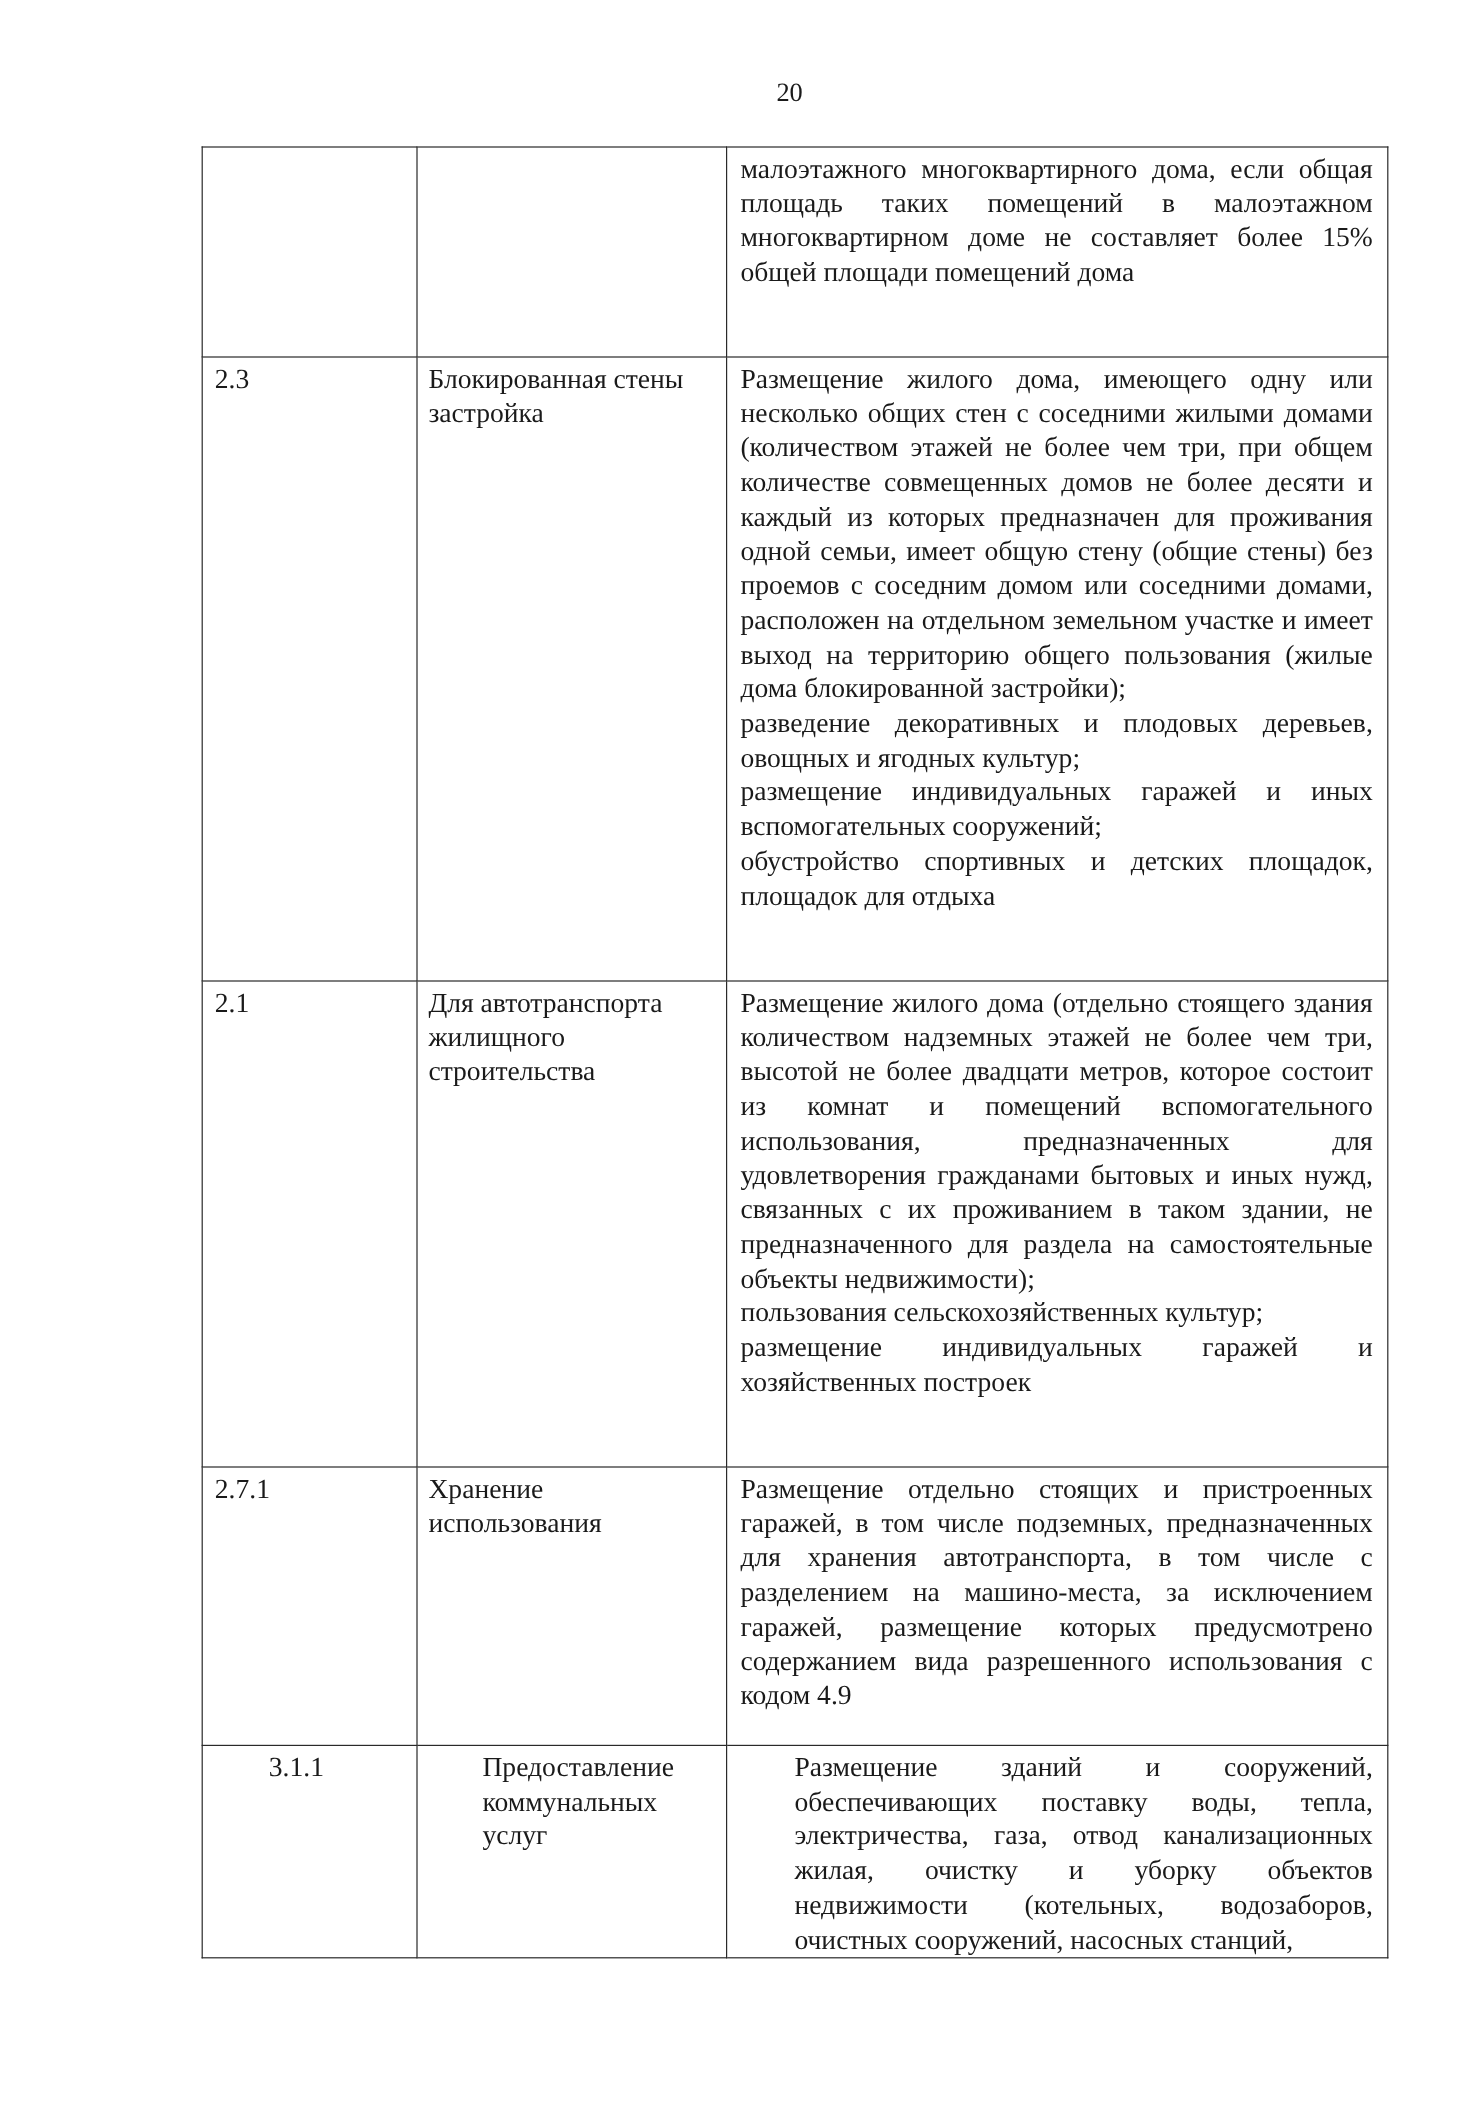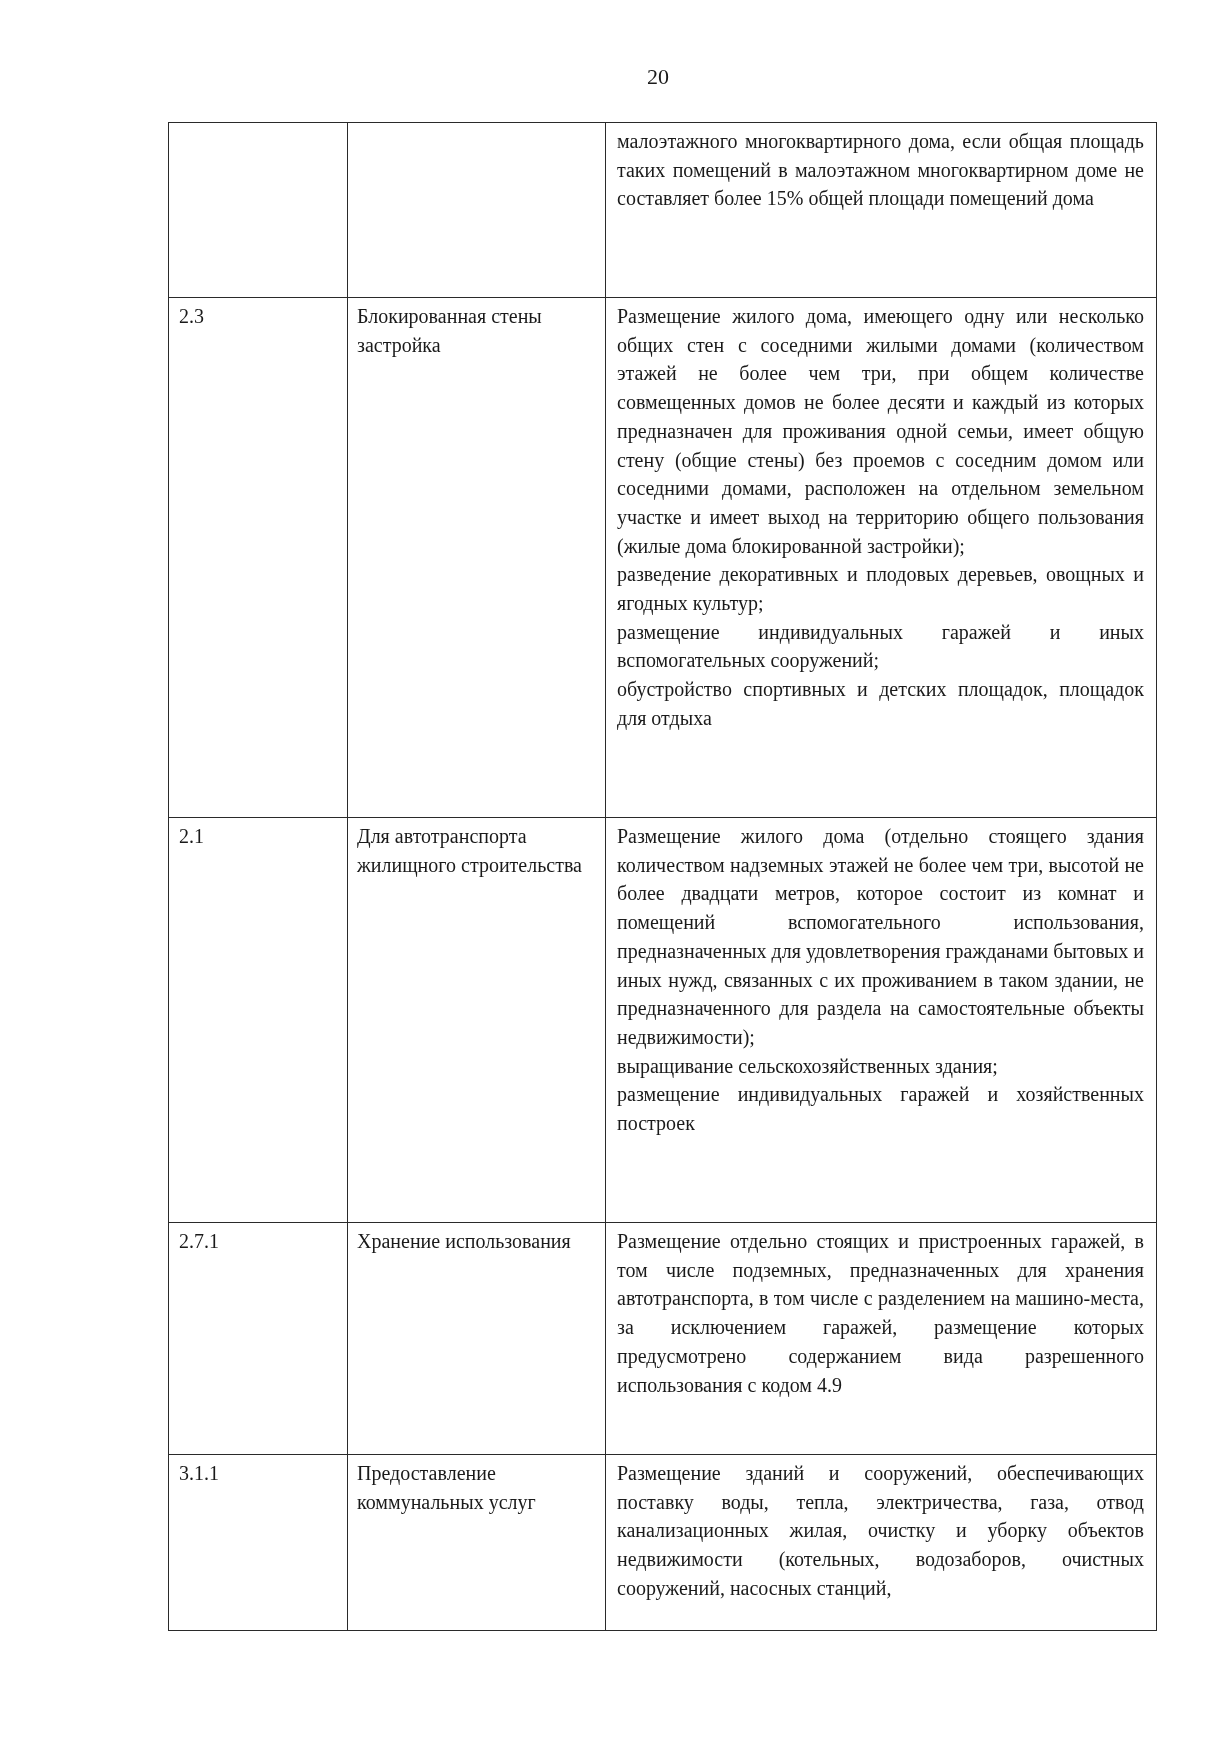--- a/index.html
+++ b/index.html
@@ -29,39 +29,39 @@
       left: 168px;
       top: 122px;
       width: 988px;
       border-collapse: collapse;
       table-layout: fixed;
     }
     .doc-table td {
       border: 1.5px solid #2a2a2a;
       vertical-align: top;
       padding: 0;
-      font-size: 20px;
+      font-size: 23px;
       line-height: 28.7px;
     }
     .doc-table col.c-code { width: 179px; }
     .doc-table col.c-name { width: 258px; }
     .doc-table col.c-desc { width: 551px; }
     .cell-code .inner { padding: 4px 8px 0 10px; }
     .cell-name .inner { padding: 4px 6px 0 9px; }
     .cell-desc .inner { padding: 4px 12px 0 11px; text-align: justify; }
     .desc-para {
       display: block;
       text-align: justify;
       text-align-last: left;
     }
     tr.r0 td { height: 174px; }
     tr.r1 td { height: 519px; }
     tr.r2 td { height: 404px; margin-left: 36px; }
     tr.r3 td { height: 231px; }
-    tr.r4 td { height: 175px; }
+    tr.r4 td { height: 175px; padding-left: 45px; }
   </style>
 </head>
 <body>
 
 <div class="page-number">20</div>
 
 <table class="doc-table">
   <colgroup>
     <col class="c-code">
     <col class="c-name">
@@ -100,21 +100,21 @@
     <tr class="r2">
       <td class="cell-code">
           <div class="inner">2.1</div>
         </td>
       <td class="cell-name">
           <div class="inner">Для автотранспорта жилищного строительства</div>
         </td>
       <td class="cell-desc">
         <div class="inner">
           <span class="desc-para">Размещение жилого дома (отдельно стоящего здания количеством надземных этажей не более чем три, высотой не более двадцати метров, которое состоит из комнат и помещений вспомогательного использования, предназначенных для удовлетворения гражданами бытовых и иных нужд, связанных с их проживанием в таком здании, не предназначенного для раздела на самостоятельные объекты недвижимости);</span>
-          <span class="desc-para">выращивание сельскохозяйственных здания;</span>
+          <span class="desc-para">пользования сельскохозяйственных культур;</span>
           <span class="desc-para">размещение индивидуальных гаражей и хозяйственных построек</span>
         </div>
       </td>
     </tr>
     <tr class="r3">
       <td class="cell-code">
           <div class="inner">2.7.1</div>
         </td>
       <td class="cell-name">
           <div class="inner">Хранение использования</div>

